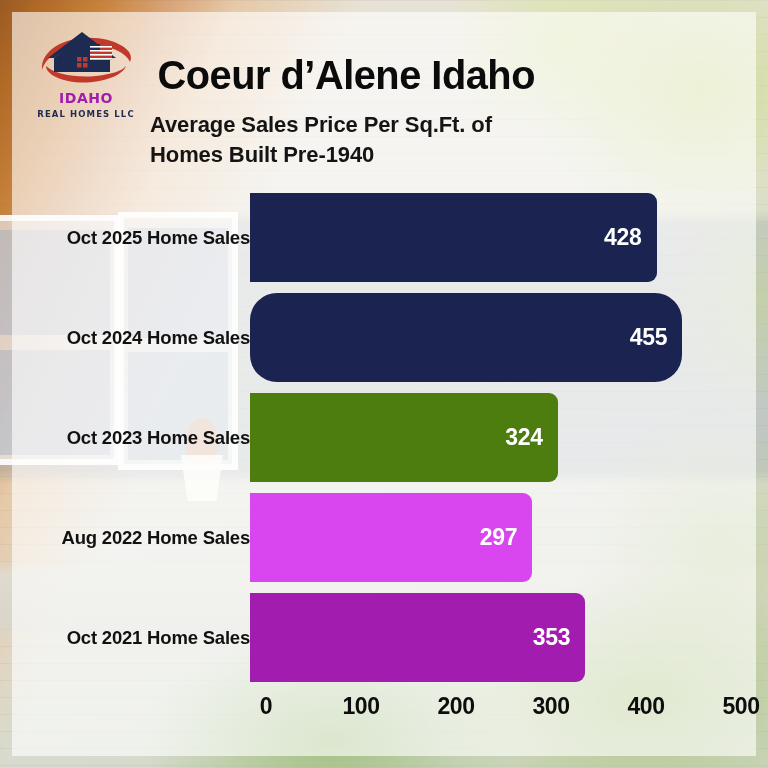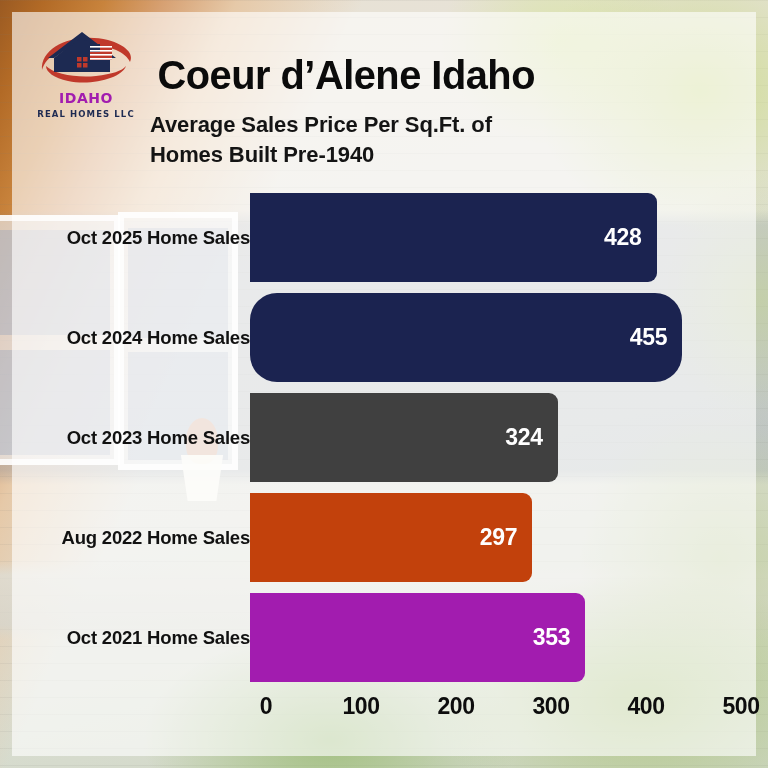--- a/index.html
+++ b/index.html
@@ -201,29 +201,29 @@
           <div class="cat-label">Oct 2024 Home Sales</div>
           <div class="bar-track">
             <div class="bar" style="width: 432.25px; background: rgb(27, 35, 80); border-radius: 27px;">
               <span class="bar-value">455</span>
             </div>
           </div>
         </div>
         <div class="bar-row">
           <div class="cat-label">Oct 2023 Home Sales</div>
           <div class="bar-track">
-            <div class="bar" style="width: 307.8px; background: #404040;">
+            <div class="bar" style="width: 307.8px; background: #4d7c0f;">
               <span class="bar-value">324</span>
             </div>
           </div>
         </div>
         <div class="bar-row">
           <div class="cat-label">Aug 2022 Home Sales</div>
           <div class="bar-track">
-            <div class="bar" style="width: 282.15px; background: #c2410c; justify-content: flex-end;">
+            <div class="bar" style="width: 282.15px; background: #d946ef; justify-content: flex-end;">
               <span class="bar-value">297</span>
             </div>
           </div>
         </div>
         <div class="bar-row">
           <div class="cat-label">Oct 2021 Home Sales</div>
           <div class="bar-track">
             <div class="bar" style="width: 335.35px; background: #a21caf;">
               <span class="bar-value">353</span>
             </div>

